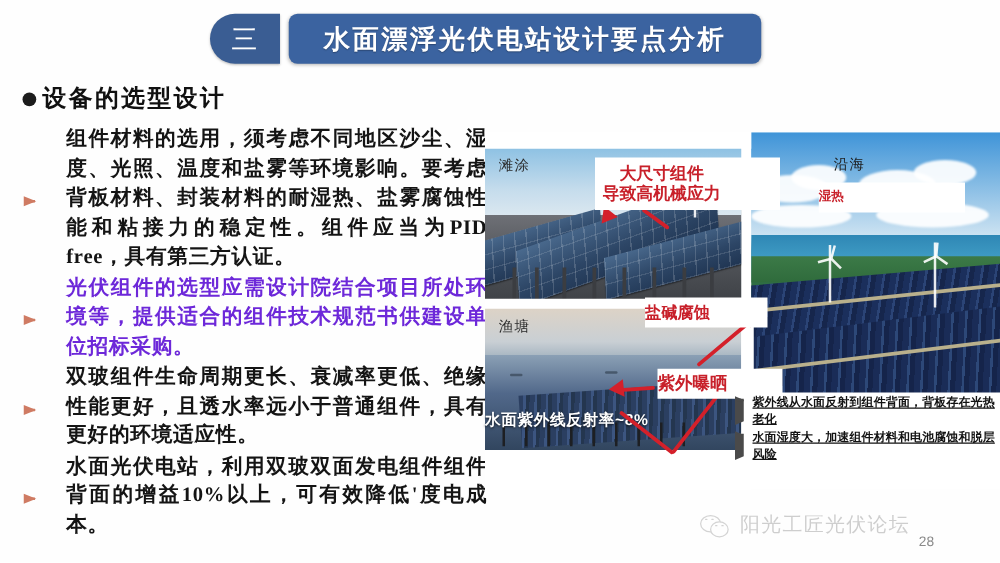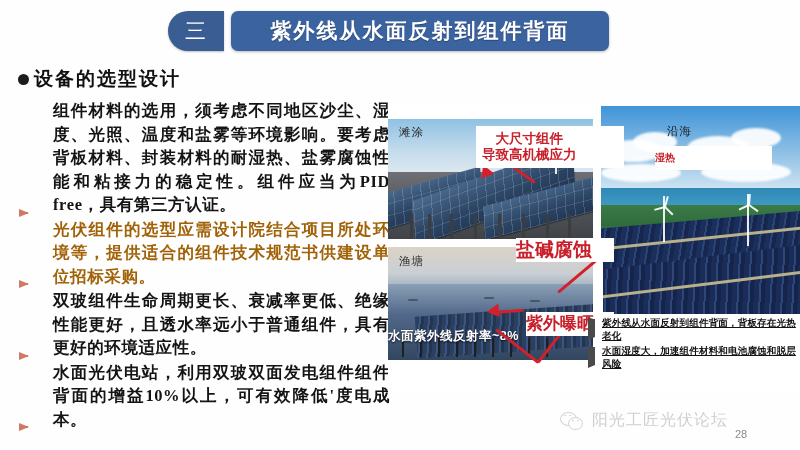--- a/index.html
+++ b/index.html
@@ -51,42 +51,42 @@
   }
   #heading-row{display:flex;align-items:center;gap:5px;margin-bottom:7px;}
   .heading-dot{
     width:11px;height:11px;border-radius:50%;background:#1c1c1c;flex:0 0 auto;
   }
   #heading-text{
     font-size:19px;color:#111111;letter-spacing:2px;
     font-family:"Liberation Serif", serif;font-weight:bold;
   }
 
-  .bullet-row{display:flex;align-items:flex-end;margin-bottom:1px;}
+  .bullet-row{display:flex;align-items:center;margin-bottom:1px;}
   .bullet-mark{
     flex:0 0 auto;width:34px;padding-top:7px;
     display:flex;justify-content:flex-start;padding-left:1px;
   }
   .arrowhead{
     width:0;height:0;
     border-top:4px solid transparent;
     border-bottom:4px solid transparent;
     border-left:10px solid #cf7b63;
     position:relative;
   }
   .arrowhead:after{
     content:"";position:absolute;left:-9px;top:-1px;
     width:8px;height:2px;background:#cf7b63;
   }
   .bullet-text{
     font-size:16.5px;line-height:23.5px;letter-spacing:.6px;
     color:#141414;font-family:"Liberation Serif", serif;font-weight:bold;
     text-align:justify;
   }
-  .bullet-text.red{color:#a16207;}
+  .bullet-text.red{color:#6d28d9;}
 
   
   #collage{
     position:absolute;left:388px;top:106px;width:412px;height:285px;
     background:#ffffff;
   }
 
   
   #photo-tidal{
     position:absolute;left:0;top:12px;width:205px;height:122px;
@@ -153,22 +153,22 @@
   
   .callout{
     position:absolute;background:#ffffff;color:#c8202a;font-weight:bold;
     font-family:"Liberation Sans", sans-serif;
     display:flex;align-items:center;
     line-height:1.22;text-align:center;
     box-shadow:0 0 0 0 rgba(0,0,0,0);
   }
   #callout-bigsize{left:88px;top:20px;width:136px;height:38px;font-size:13.5px;padding:2px 6px;}
   #callout-humidheat{left:267px;top:40px;width:117px;height:24px;font-size:10px;}
-  #callout-salt{left:128px;top:132px;width:98px;height:24px;font-size:19px;}
-  #callout-uv{left:138px;top:206px;width:88px;height:24px;font-size:17px;}
+  #callout-salt{left:128px;top:132px;width:98px;height:24px;font-size:13px;}
+  #callout-uv{left:138px;top:189px;width:100px;height:24px;font-size:14px;}
 
   .img-label{
     position:absolute;font-family:"Liberation Sans", sans-serif;
     font-weight:normal;font-size:11.5px;color:#1b1b1b;letter-spacing:1px;
   }
   #label-tidal{left:11px;top:19px;color:#2a2a2a;}
   #label-coast{left:279px;top:18px;color:#1d1d1d;}
   #label-pond{left:11px;top:148px;color:#2b2b2b;}
   #label-reflect{
     position:absolute;left:0px;top:222px;font-family:"Liberation Sans", sans-serif;
@@ -218,21 +218,21 @@
 </head>
 <body>
 
 <div id="slide">
 
   <div id="header">
     <div id="section-badge">
       <span>三</span>
     </div>
     <div id="title-bar">
-      <span id="title-text">紫外线从水面反射到组件背面</span>
+      <span id="title-text">水面漂浮光伏电站设计要点分析</span>
     </div>
   </div>
 
   <div id="left-col">
 
     <div id="heading-row">
       <span class="heading-dot"></span>
       <span id="heading-text">设备的选型设计</span>
     </div>
 

